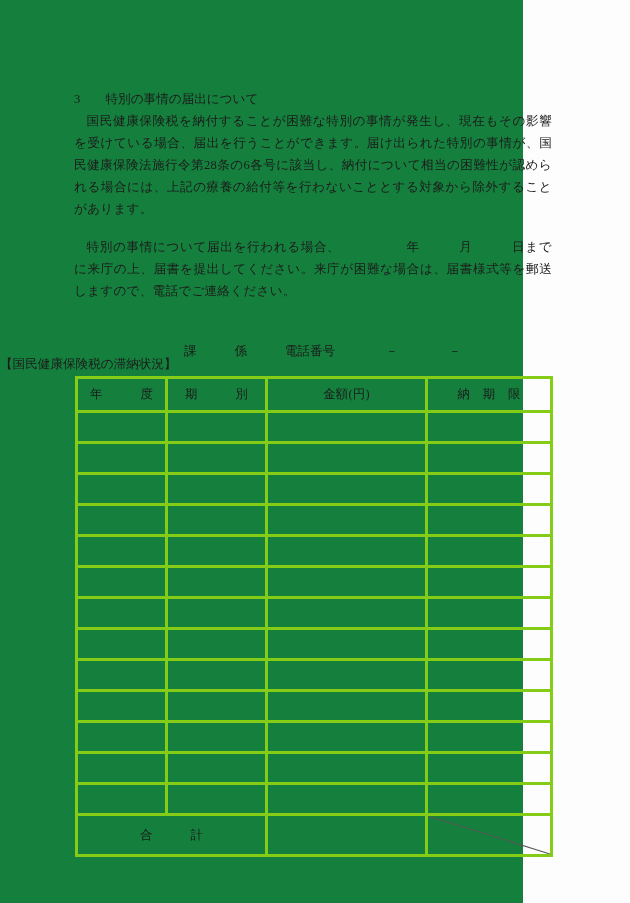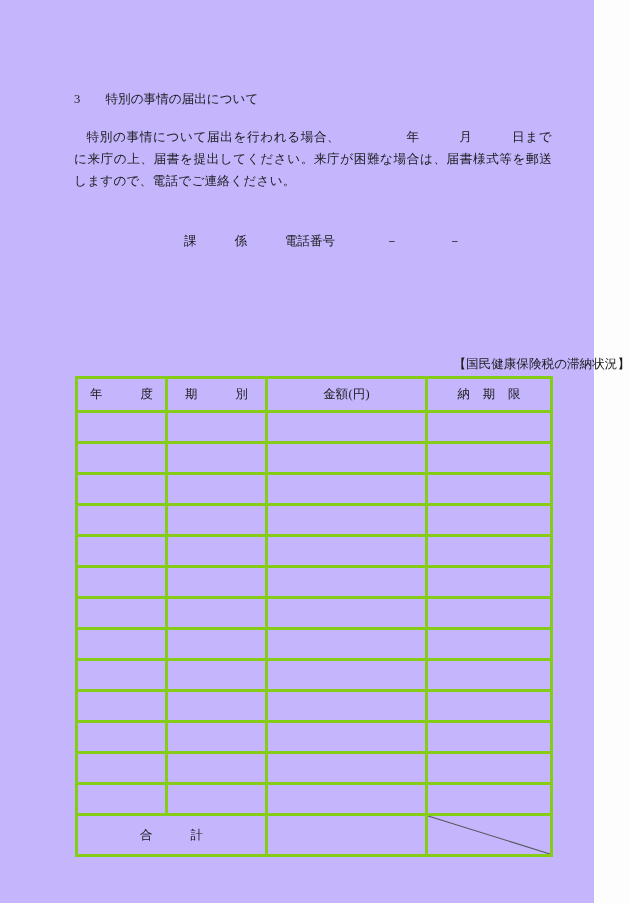--- a/index.html
+++ b/index.html
@@ -14,23 +14,23 @@
     font-family: "Liberation Serif", "DejaVu Serif", serif;
     color: #1a1a1a;
     background: #fdfdfd;
     overflow: hidden;
   }
 
   #page {
     position: absolute;
     left: 0;
     top: 0;
-    width: 594px;
+    width: 523px;
     height: 903px;
-    background: #c4b5fd;
+    background: #15803d;
   }
 
   
   .doc-body {
     position: absolute;
     left: 74px;
     top: 88px;
     width: 478px;
   }
 
@@ -81,21 +81,21 @@
     white-space: pre;
     color: #1b1b1b;
   }
 
   
   .table-title {
     position: absolute;
     left: 0;
     top: 355px;
     width: 630px;
-    text-align: right;
+    text-align: left;
     font-size: 12.6px;
     line-height: 18px;
     color: #1b1b1b;
   }
 
   
   .table-wrap {
     position: absolute;
     left: 75px;
     top: 376px;
@@ -158,20 +158,21 @@
 </style>
 </head>
 <body>
 
 <div id="page">
 
   <div class="doc-body">
 
     <div class="heading-line"><span>3</span>　　<span>特別の事情の届出について</span></div>
 
+    <p class="para para-indent">国民健康保険税を納付することが困難な特別の事情が発生し、現在もその影響を受けている場合、届出を行うことができます。届け出られた特別の事情が、国民健康保険法施行令第28条の6各号に該当し、納付について相当の困難性が認められる場合には、上記の療養の給付等を行わないこととする対象から除外することがあります。</p>
 
     <p class="para para-indent para-gap">特別の事情について届出を行われる場合、　　　　　年　　　月　　　日までに来庁の上、届書を提出してください。来庁が困難な場合は、届書様式等を郵送しますので、電話でご連絡ください。</p>
 
     <div class="spacer-line"></div>
 
 
     <div class="contact-fields">課　　　係　　　電話番号　　　　－　　　　－</div>
 
   </div>
 

